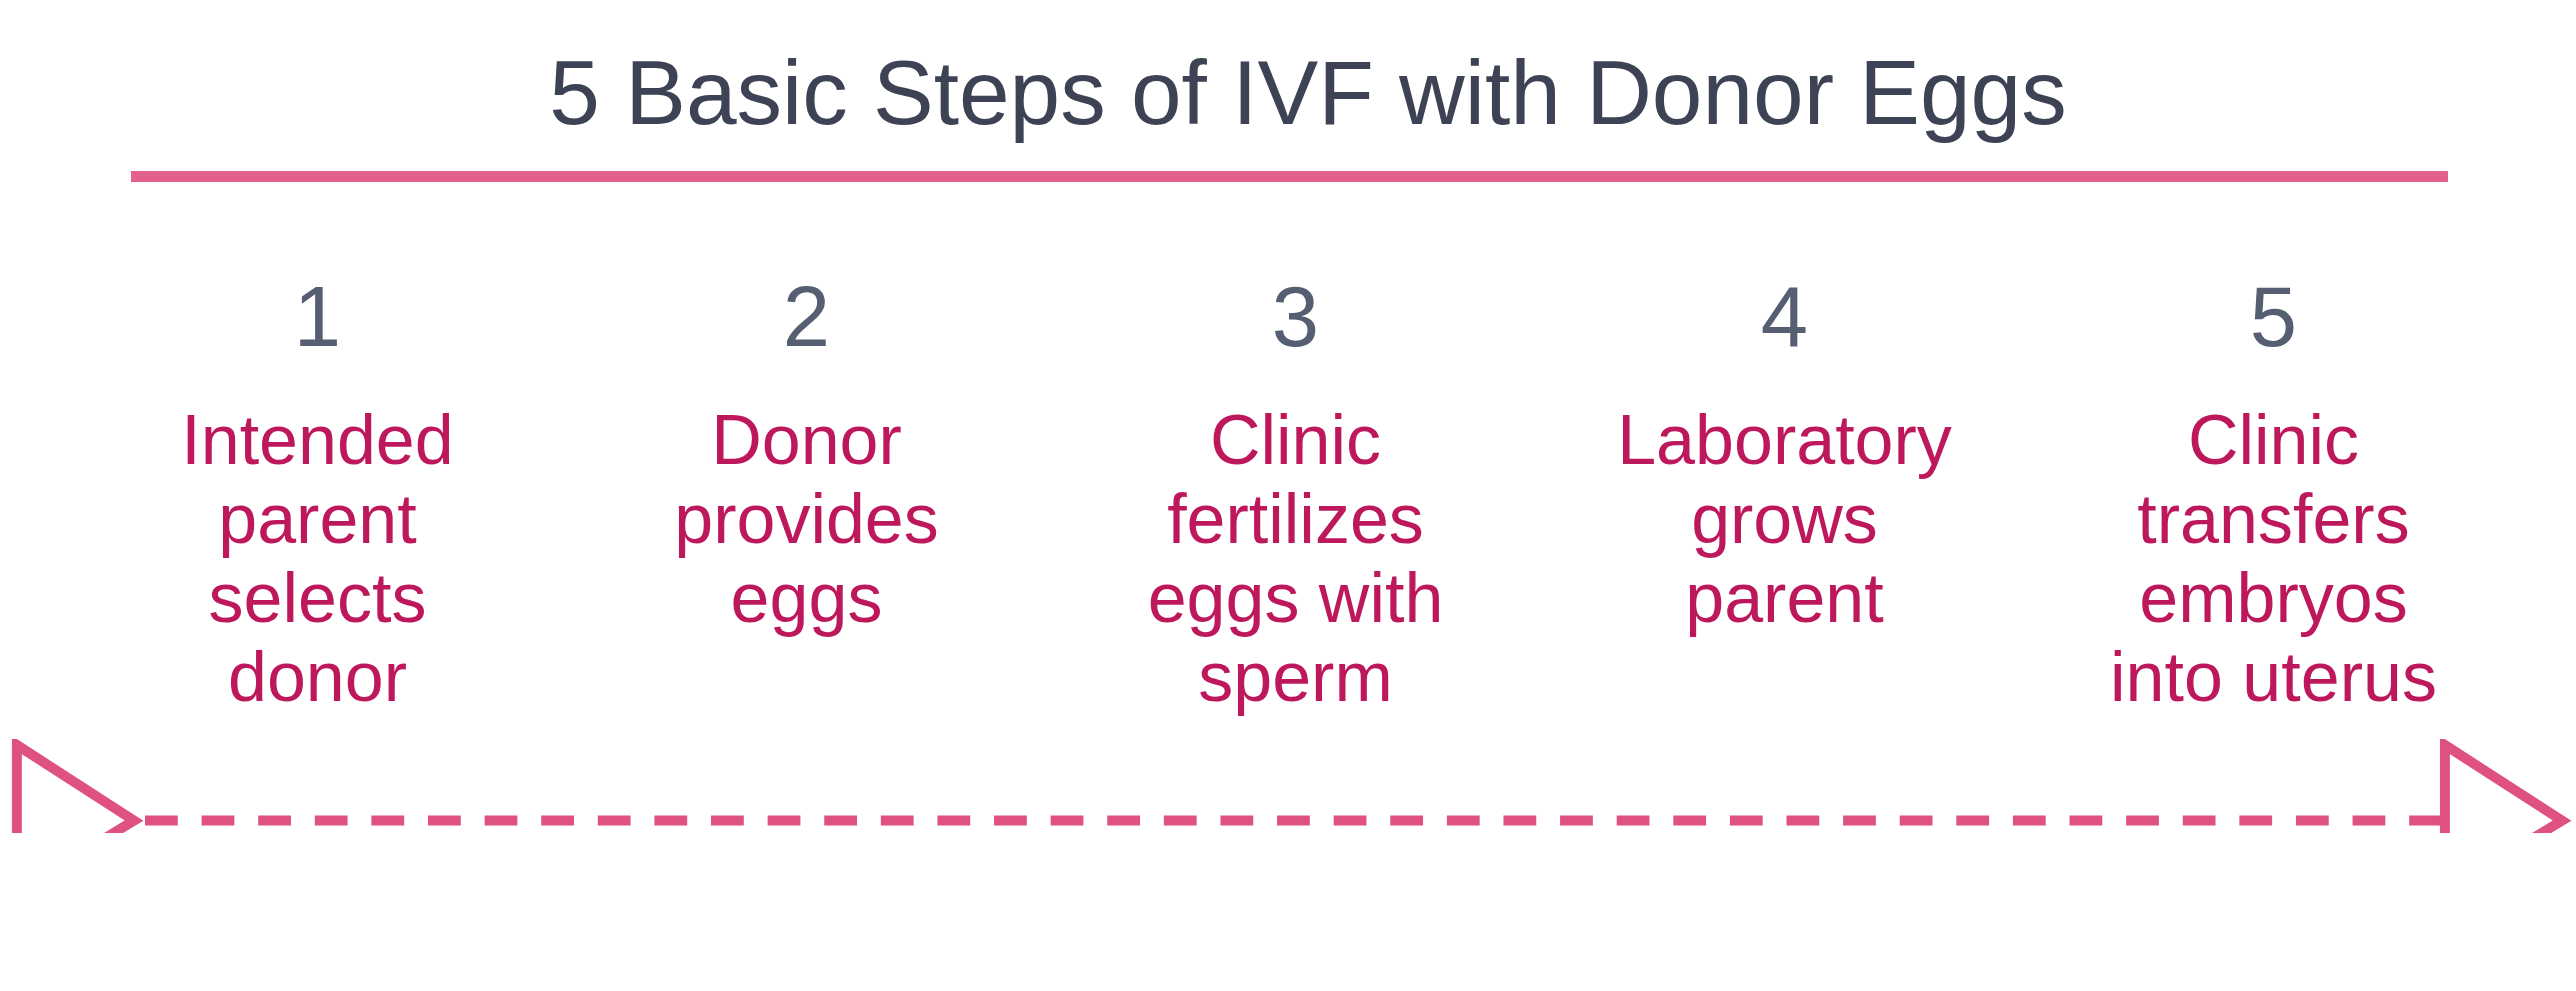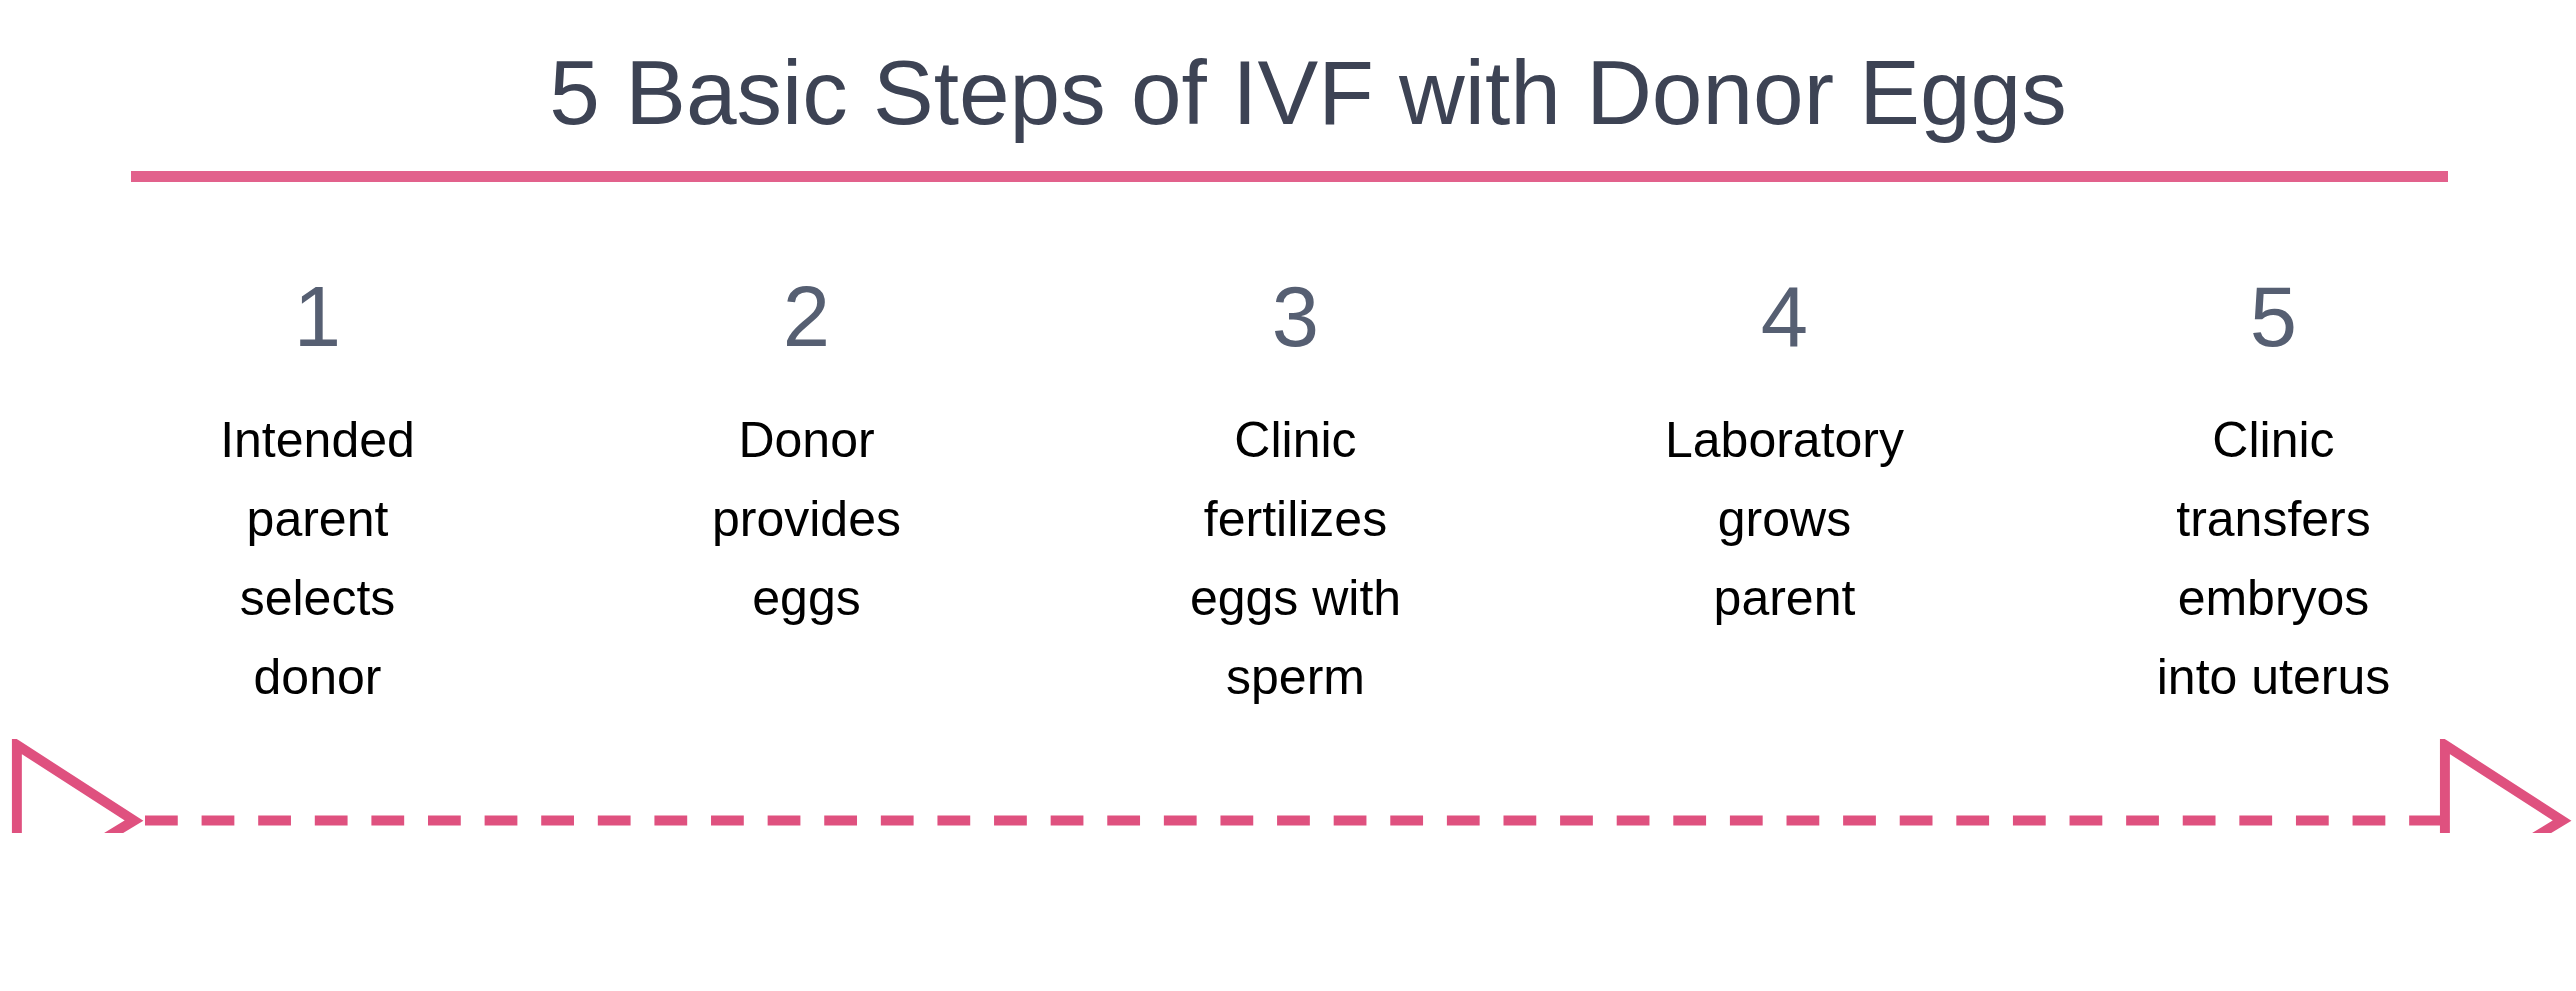--- a/index.html
+++ b/index.html
@@ -54,24 +54,24 @@
     text-align: center;
   }
   .step-number {
     font-size: 85px;
     line-height: 85px;
     font-weight: 400;
     color: #565f72;
   }
   .step-desc {
     margin-top: 42px;
-    font-size: 50px;
+    font-size: 70px;
     line-height: 79px;
     font-weight: 400;
-    color: #000000;
+    color: #be185d;
     white-space: pre-line;
   }
   .arrow-svg {
     position: absolute;
     top: 739px;
     left: 0;
     width: 2576px;
     height: 169px;
     display: block;
   }

